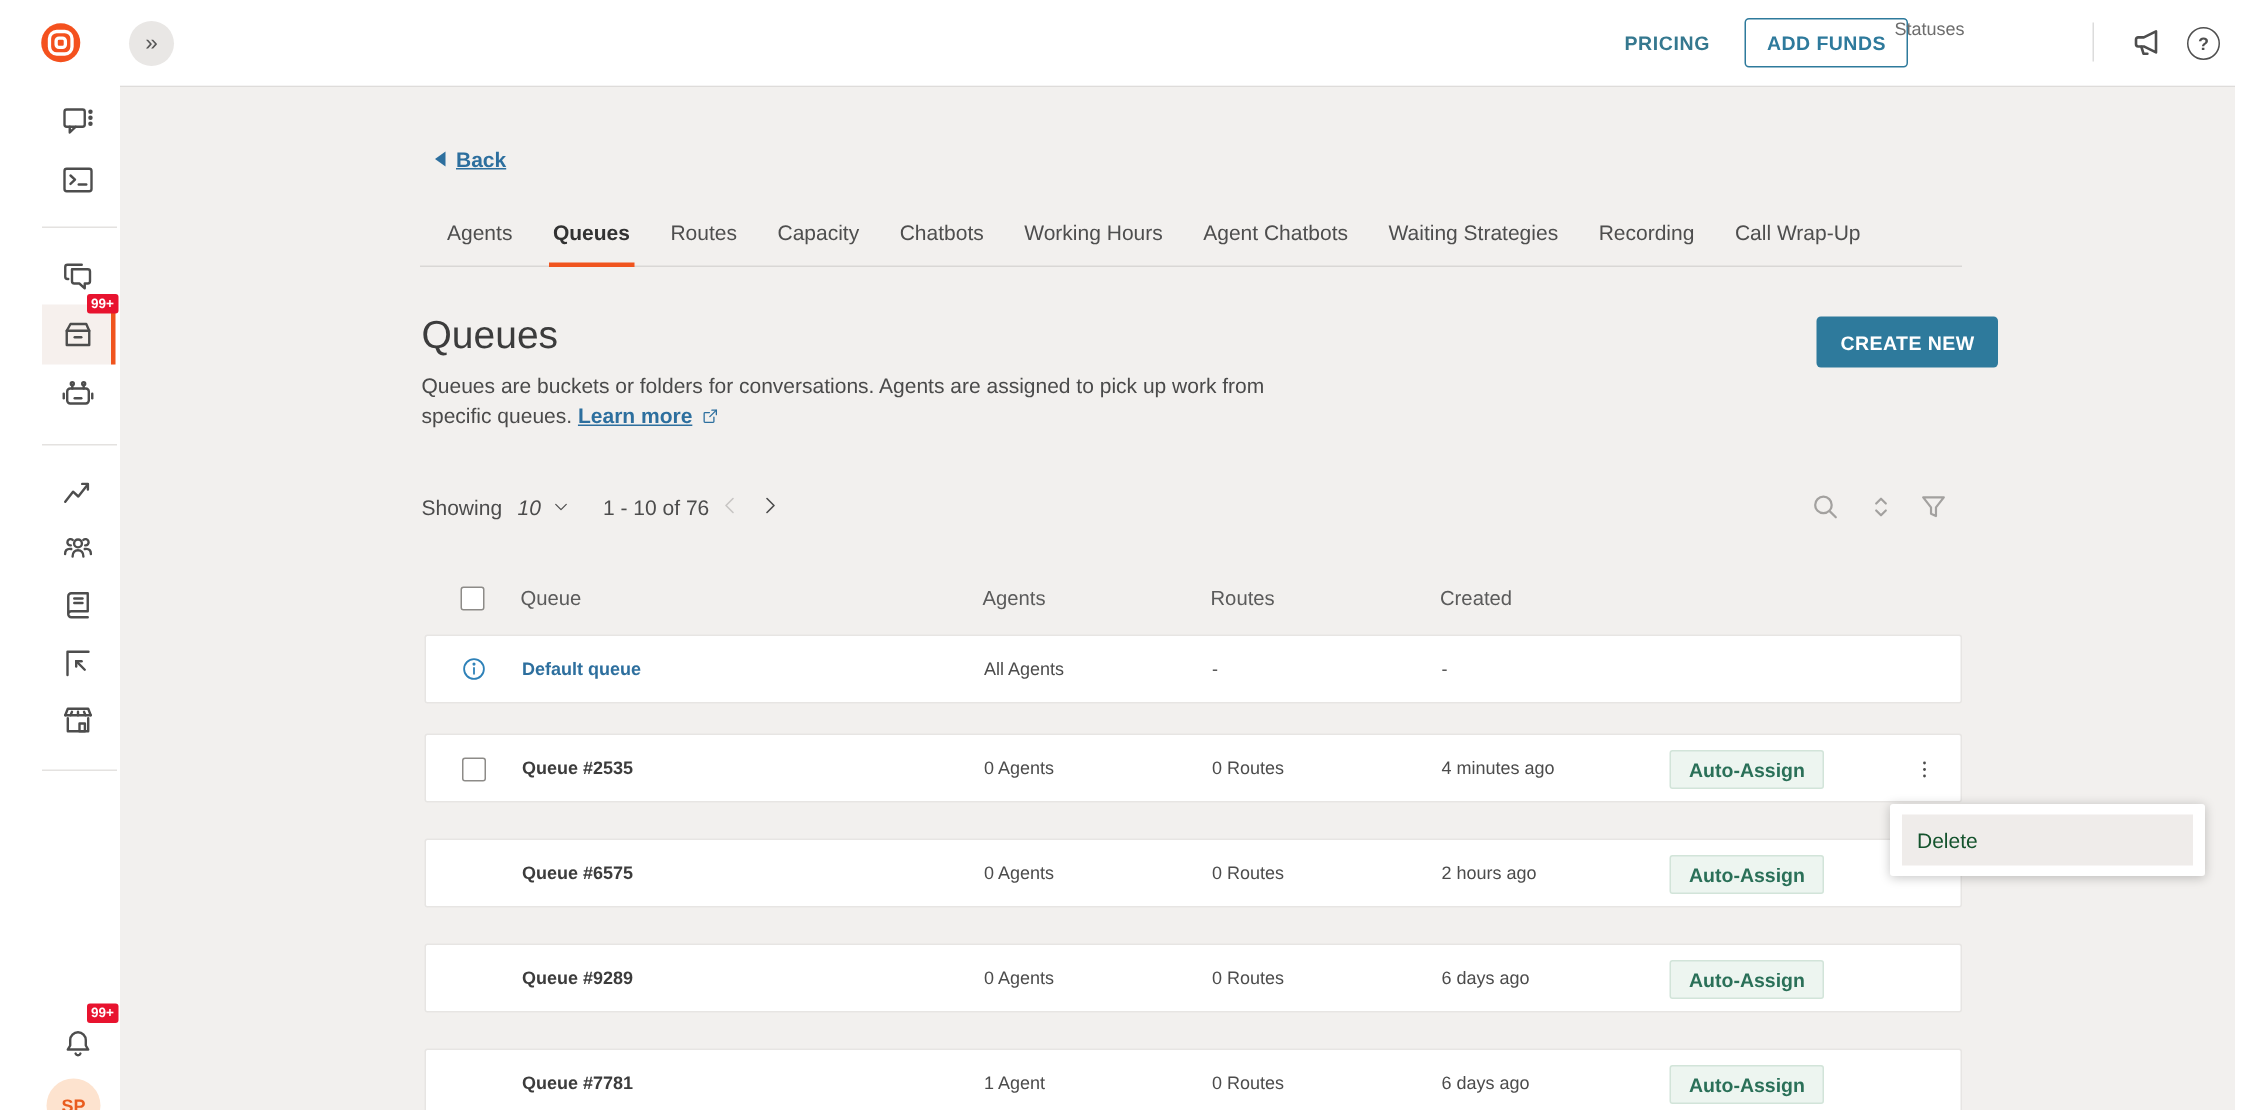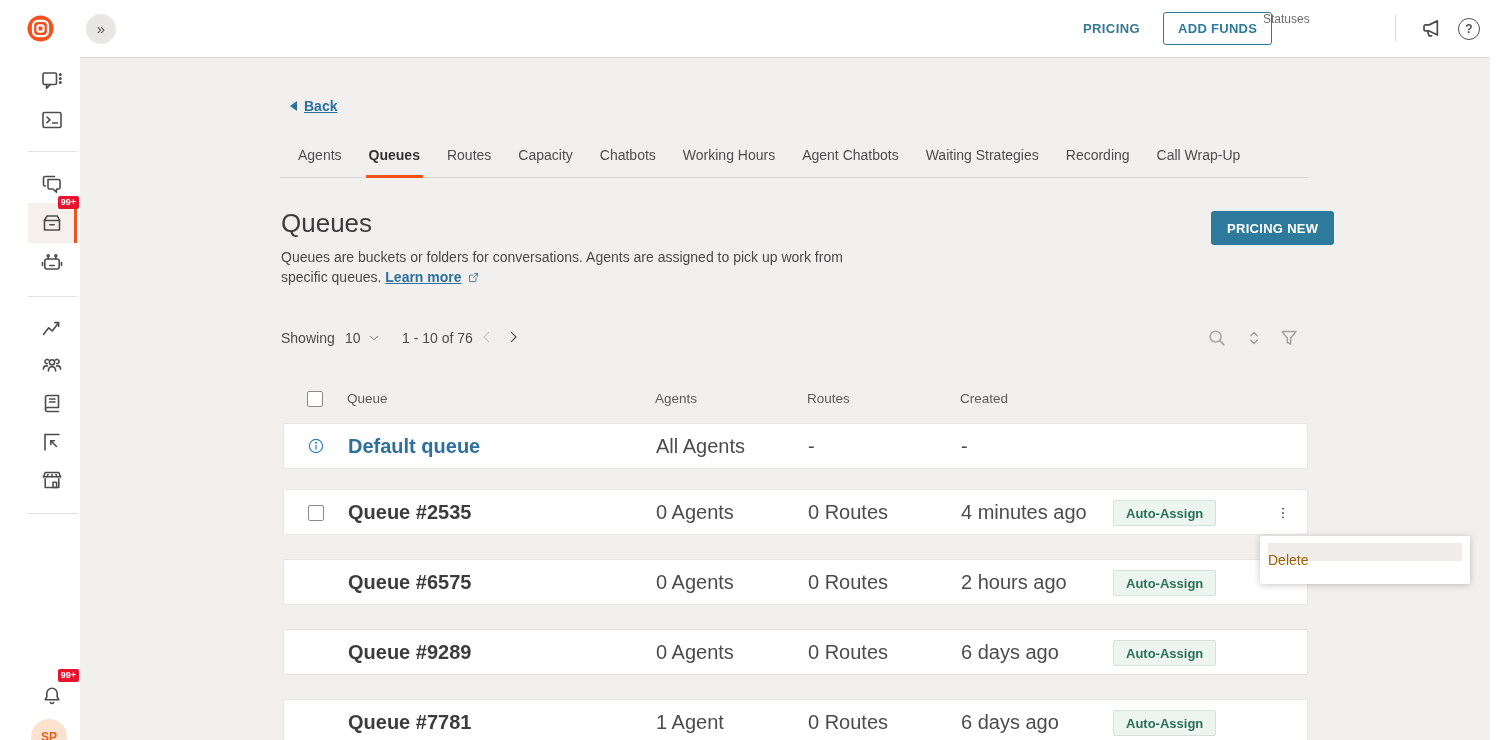--- a/index.html
+++ b/index.html
@@ -69,34 +69,34 @@
   .ctl-icon { position:absolute; width:24px; height:24px; cursor:pointer; }
   .pagesize { display:flex; align-items:center; gap:7px; cursor:pointer; }
 
   .thead { position:absolute; left:203px; top:322px; width:1025px; height:38px; font-size:13.5px;
            color:#5b5b5b; }
   .thead span { position:absolute; top:11px; }
   .checkbox { width:16px; height:16px; border:1px solid #8d8b88; border-radius:2px; background:#fff;
               cursor:pointer; }
   .row { position:absolute; left:203px; width:1025px; height:46px; background:#fff;
          border:1px solid #e7e5e3; border-radius:2px; cursor:pointer; }
-  .cell { position:absolute; top:0; height:44px; display:flex; align-items:center; font-size:20px;
+  .cell { position:absolute; top:0; height:44px; display:flex; align-items:center; font-size:12px;
           color:#4c4c4c;text-align:right; }
   .cell.name { font-weight:700; color:#3c3c3c; }
   .cell.name.link { color:#2d6f9e; }
   .aa-badge { position:absolute; left:829px; top:10px; height:24px; padding:12px 12px; display:flex;
               align-items:center; font-size:13px; font-weight:700; color:#2a7058; background:#edf5f0;
               border:1px solid #d2e4d9; border-radius:2px; }
   .kebab { position:absolute; left:986px; top:10px; width:26px; height:26px; display:flex;
            align-items:center; justify-content:center; cursor:pointer; }
 
   .popup { position:absolute; left:1180px; top:478px; width:210px; height:48px; background:#fff;
            border-radius:2px; box-shadow:0 1px 7px rgba(0,0,0,.22); z-index:10; }
-  .popup-item { margin:7px 8px; height:18px; background:#efecea; font-size:14px; color:#a16207;
-                line-height:34px; cursor:pointer; }
+  .popup-item { margin:7px 8px; height:34px; background:#efecea; font-size:14px; color:#14532d;
+                line-height:34px; padding-left:10px; cursor:pointer; }
 </style>
 </head>
 <body>
 
 <div class="header">
   <div class="logo">
     <svg width="27" height="27" viewBox="0 0 28 28">
       <circle cx="14" cy="14" r="13.5" fill="#f4511e"></circle>
       <rect x="6.2" y="6.2" width="15.6" height="15.6" rx="5" fill="none" stroke="#fff" stroke-width="2.3"></rect>
       <rect x="10.8" y="10.8" width="6.4" height="6.4" rx="2" fill="none" stroke="#fff" stroke-width="2.3"></rect>
@@ -255,24 +255,24 @@
 
   <div class="page-title">Queues</div>
   <div class="page-desc">
     <span>Queues are buckets or folders for conversations. Agents are assigned to pick up work from specific queues.</span>
     <span class="learn-more">Learn more</span><span class="ext-icon"><svg width="13" height="13" viewBox="0 0 24 24" class="icon-stroke" style="stroke:#2d6f9e;">
           <path d="M14 4.5 h5.5 V10"></path>
           <path d="M19.5 4.5 L11.5 12.5"></path>
           <path d="M16.5 13 V18.5 a1 1 0 0 1 -1 1 H5.5 a1 1 0 0 1 -1-1 V8.5 a1 1 0 0 1 1-1 H11"></path>
         </svg></span>
   </div>
-  <button class="create-btn">PRICING NEW</button>
+  <button class="create-btn">CREATE NEW</button>
 
   <span class="ctl" style="left:201px; top:272px;text-align:right;">Showing</span>
-  <div class="ctl pagesize" style="left:265px; top:272px;">
+  <div class="ctl pagesize" style="left:265px; top:272px;font-style:italic;">
     <span>10</span>
     <svg width="12" height="12" viewBox="0 0 24 24" class="icon-stroke">
         <path d="M5 8.5 l7 7 7-7"></path>
       </svg>
   </div>
   <span class="ctl" style="left:322px; top:272px;">1 - 10 of 76</span>
   <div class="ctl-icon" style="left:399px; top:271px;">
     <svg width="16" height="16" viewBox="0 0 24 24" class="icon-stroke" style="stroke:#c8c6c4;">
         <path d="M14.5 5 l-7 7 7 7"></path>
       </svg>

